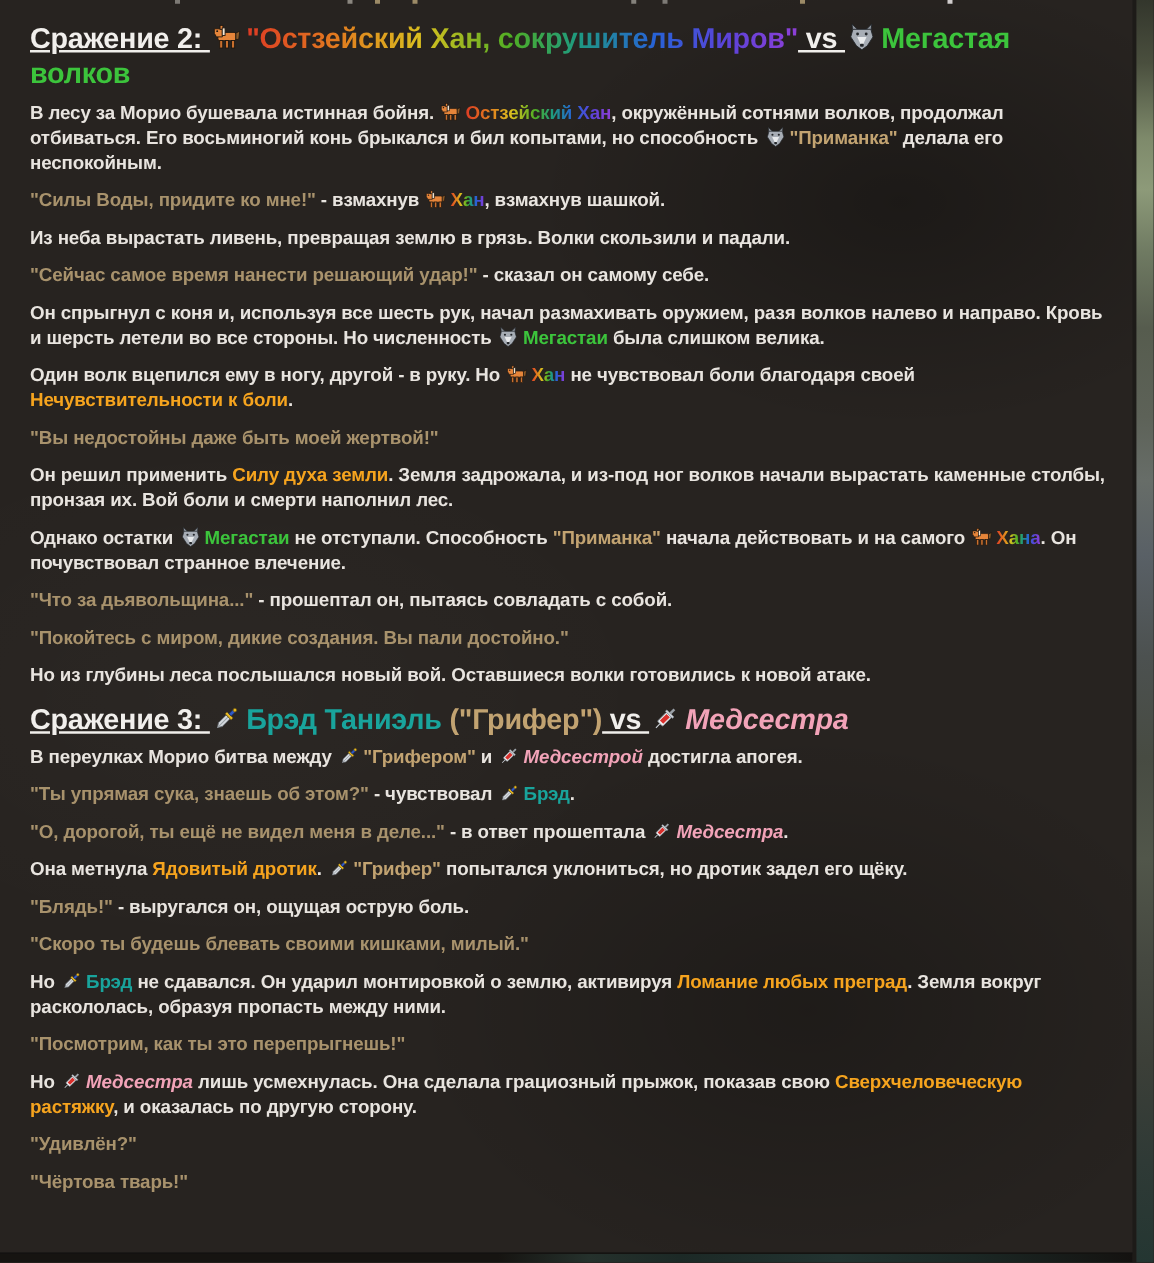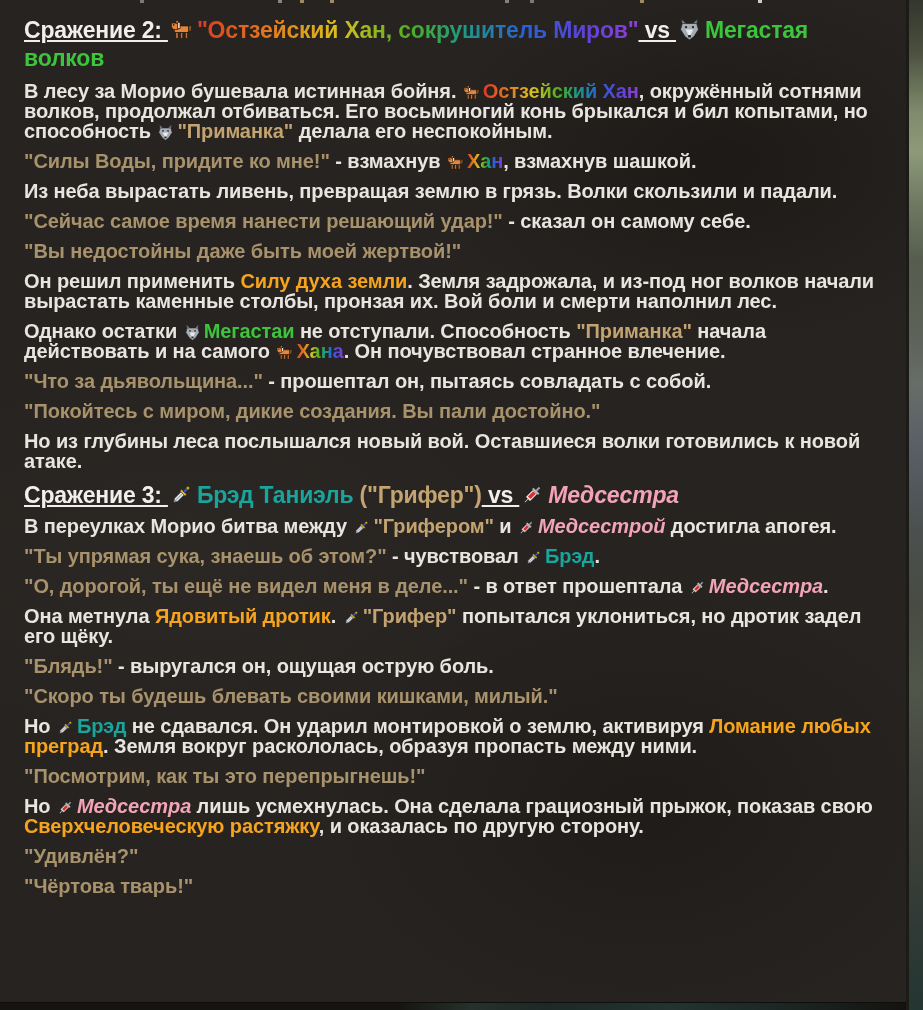--- a/index.html
+++ b/index.html
@@ -20,21 +20,21 @@
     position:absolute;top:0;left:0;right:17px;bottom:0;
     padding:7px 22px 0 24px;
     overflow:hidden;
   }
   h2{
     font-size:23px;line-height:28px;font-weight:700;color:#f1efec;
     margin:9px 0 9px;letter-spacing:-0.2px;
   }
   h2.second{margin-top:7px;margin-bottom:7px;}
   p{
-    margin:0 0 10px;font-size:20px;line-height:20px;font-weight:700;
+    margin:0 0 10px;font-size:15px;line-height:20px;font-weight:700;
     color:#e8e4df;letter-spacing:-0.1px;
   }
   .t-body{color:#e8e4df;}
   .t-head{color:#f1efec;text-decoration:underline;}
   .t-quote{color:#a8926c;}
   .t-tan{color:#c2a371;}
   .t-green{color:#3cc43c;}
   .t-orange{color:#f6a41e;}
   .t-teal{color:#19a49c;}
   .t-pink{color:#f2a3b8;font-style:italic;}
@@ -134,20 +134,26 @@
     <p><span class="t-body">В лесу за Морио бушевала истинная бойня. </span><svg class="emoji">
         <use href="#sym-horse"></use>
       </svg><span class="t-rainbow">Остзейский Хан</span><span class="t-body">, окружённый сотнями волков, продолжал отбиваться. Его восьминогий конь брыкался и бил копытами, но способность </span><svg class="emoji">
         <use href="#sym-wolf"></use>
       </svg><span class="t-tan">"Приманка"</span><span class="t-body"> делала его неспокойным.</span></p>
     <p><span class="t-quote">"Силы Воды, придите ко мне!"</span><span class="t-body"> - взмахнув </span><svg class="emoji">
         <use href="#sym-horse"></use>
       </svg><span class="t-rainbow">Хан</span><span class="t-body">, взмахнув шашкой.</span></p>
     <p><span class="t-body">Из неба вырастать ливень, превращая землю в грязь. Волки скользили и падали.</span></p>
     <p><span class="t-quote">"Сейчас самое время нанести решающий удар!"</span><span class="t-body"> - сказал он самому себе.</span></p>
+    <p><span class="t-body">Он спрыгнул с коня и, используя все шесть рук, начал размахивать оружием, разя волков налево и направо. Кровь и шерсть летели во все стороны. Но численность </span><svg class="emoji">
+        <use href="#sym-wolf"></use>
+      </svg><span class="t-green">Мегастаи</span><span class="t-body"> была слишком велика.</span></p>
+    <p><span class="t-body">Один волк вцепился ему в ногу, другой - в руку. Но </span><svg class="emoji">
+        <use href="#sym-horse"></use>
+      </svg><span class="t-rainbow">Хан</span><span class="t-body"> не чувствовал боли благодаря своей </span><span class="t-orange">Нечувствительности к боли</span><span class="t-body">.</span></p>
     <p><span class="t-quote">"Вы недостойны даже быть моей жертвой!"</span></p>
     <p><span class="t-body">Он решил применить </span><span class="t-orange">Силу духа земли</span><span class="t-body">. Земля задрожала, и из-под ног волков начали вырастать каменные столбы, пронзая их. Вой боли и смерти наполнил лес.</span></p>
     <p><span class="t-body">Однако остатки </span><svg class="emoji">
         <use href="#sym-wolf"></use>
       </svg><span class="t-green">Мегастаи</span><span class="t-body"> не отступали. Способность </span><span class="t-tan">"Приманка"</span><span class="t-body"> начала действовать и на самого </span><svg class="emoji">
         <use href="#sym-horse"></use>
       </svg><span class="t-rainbow">Хана</span><span class="t-body">. Он почувствовал странное влечение.</span></p>
     <p><span class="t-quote">"Что за дьявольщина..."</span><span class="t-body"> - прошептал он, пытаясь совладать с собой.</span></p>
     <p><span class="t-quote">"Покойтесь с миром, дикие создания. Вы пали достойно."</span></p>
     <p><span class="t-body">Но из глубины леса послышался новый вой. Оставшиеся волки готовились к новой атаке.</span></p>

